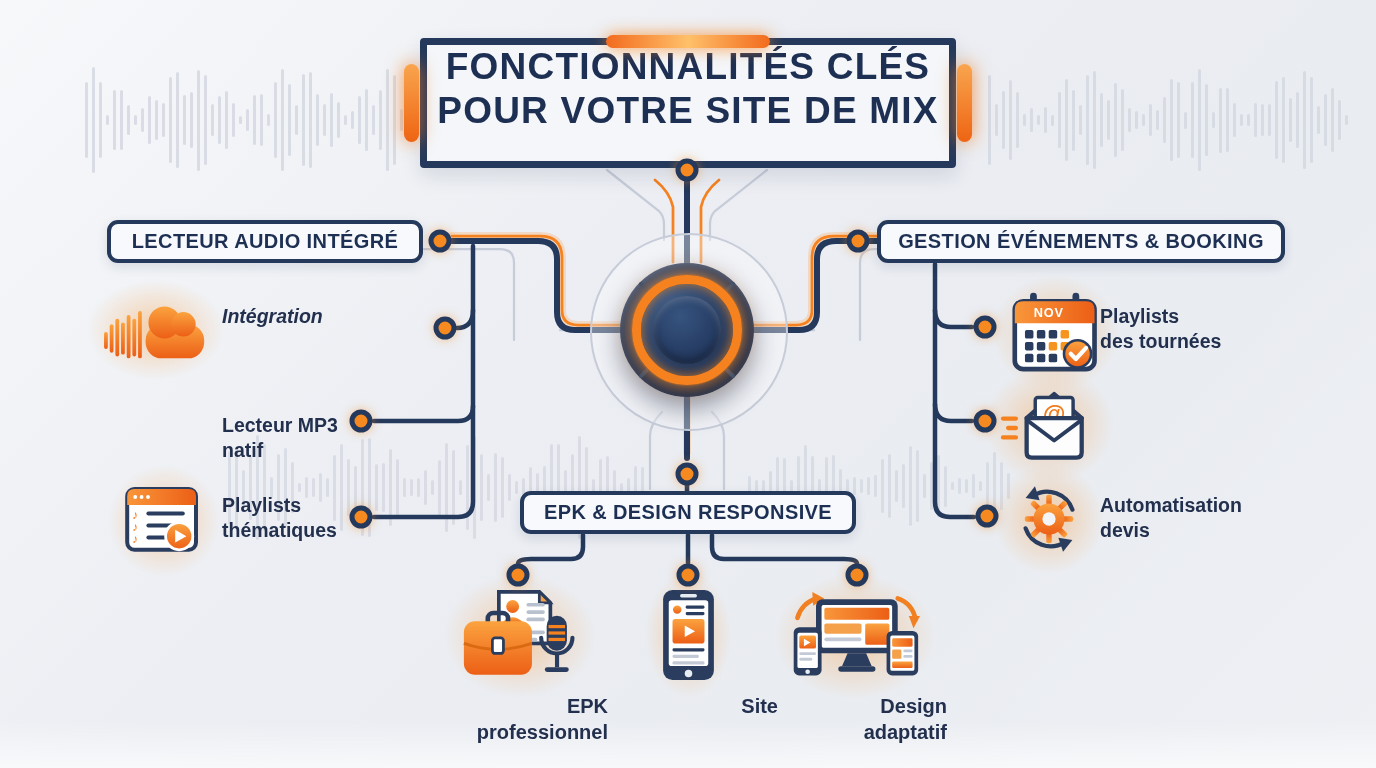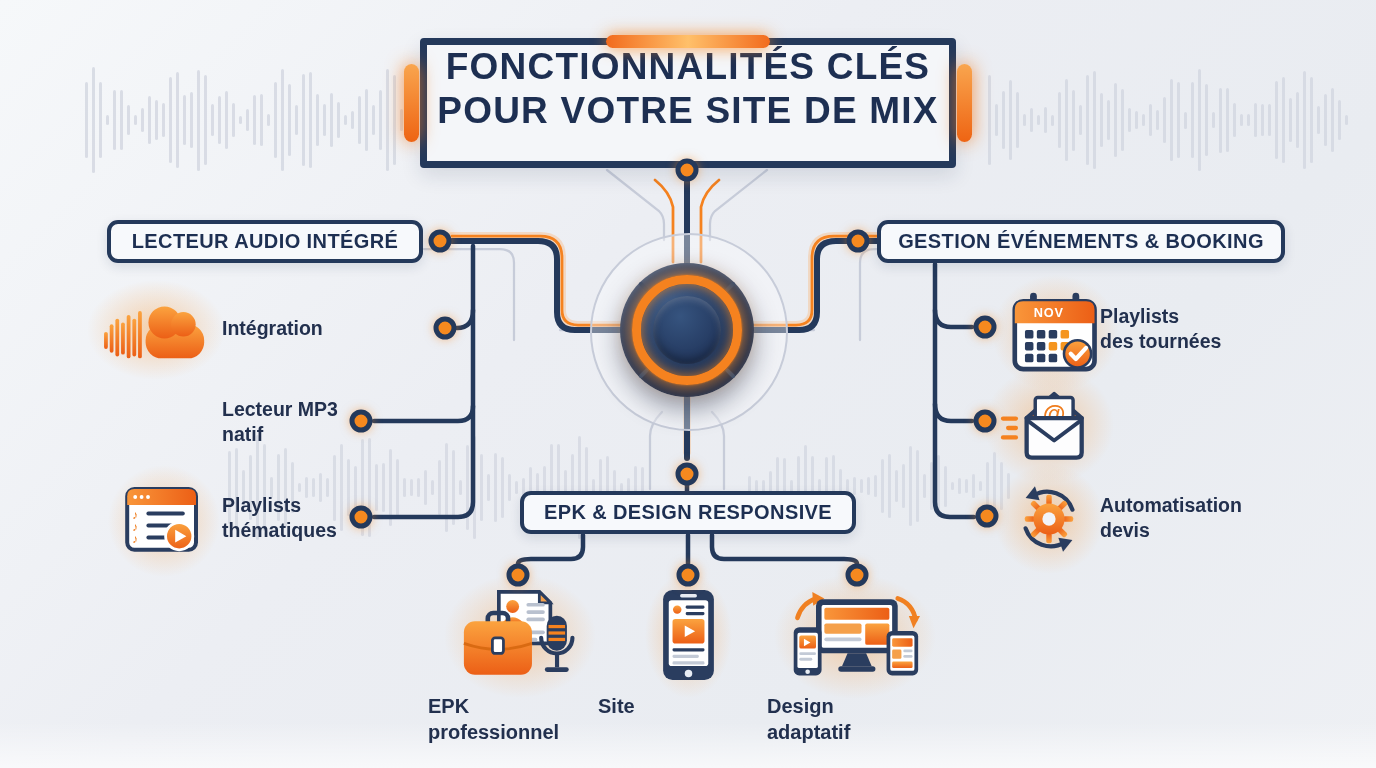--- a/index.html
+++ b/index.html
@@ -55,21 +55,21 @@
     background:radial-gradient(circle at 40% 30%,#36547f,#21355b 78%);
     box-shadow:inset 0 3px 7px rgba(255,255,255,.22),inset 0 -5px 9px rgba(0,0,0,.32);}
 
   
   .icon{position:absolute;z-index:3;}
   .icon::before{content:"";position:absolute;inset:-16px;border-radius:50%;
     background:radial-gradient(closest-side,rgba(248,150,50,.40),rgba(248,150,50,0));}
   .icon svg{position:relative;display:block;}
   .label{position:absolute;z-index:3;font-size:19.5px;font-weight:bold;color:#22304e;line-height:1.28;}
   .label span{display:block;}
-  .caption{text-align:left;font-size:20px;}
+  .caption{text-align:right;font-size:20px;}
 </style>
 </head>
 <body>
 
 <div class="canvas">
 
   <svg width="0" height="0" style="position:absolute" aria-hidden="true">
     <defs>
       <linearGradient id="og" x1="0" y1="0" x2="0" y2="1">
         <stop offset="0" stop-color="#fba33f"></stop>
@@ -381,25 +381,25 @@
           <rect x="18" y="28" width="4" height="34" rx="2"></rect>
         <rect x="24" y="20" width="4" height="46" rx="2"></rect>
           <rect x="30" y="24" width="4" height="40" rx="2"></rect>
         <rect x="36" y="16" width="4" height="50" rx="2"></rect>
         <rect x="44" y="30" width="62" height="36" rx="17"></rect>
         <circle cx="64" cy="28" r="17"></circle>
           <circle cx="84" cy="30" r="13"></circle>
       </g>
     </svg>
   </div>
-  <div class="label" style="left:222px;top:316px;">
+  <div class="label" style="left:222px;top:304px;font-style:italic;">
     <span>Intégration</span>
   </div>
 
-  <div class="label" style="left:222px;top:397px;">
+  <div class="label" style="left:222px;top:413px;">
     <span>Lecteur MP3</span>
     <span>natif</span>
   </div>
 
   <div class="icon" style="left:124px;top:481px;">
     <svg width="80" height="80" viewBox="0 0 100 100">
       <rect x="4" y="10" width="86" height="76" rx="9" fill="#ffffff" stroke="#2a3d5f" stroke-width="5"></rect>
       <path d="M4 19 q0 -9 9 -9 h68 q9 0 9 9 v11 H4 Z" fill="url(#ogh)"></path>
       <circle cx="14" cy="20" r="2.4" fill="#fff"></circle>
         <circle cx="22" cy="20" r="2.4" fill="#fff"></circle>

